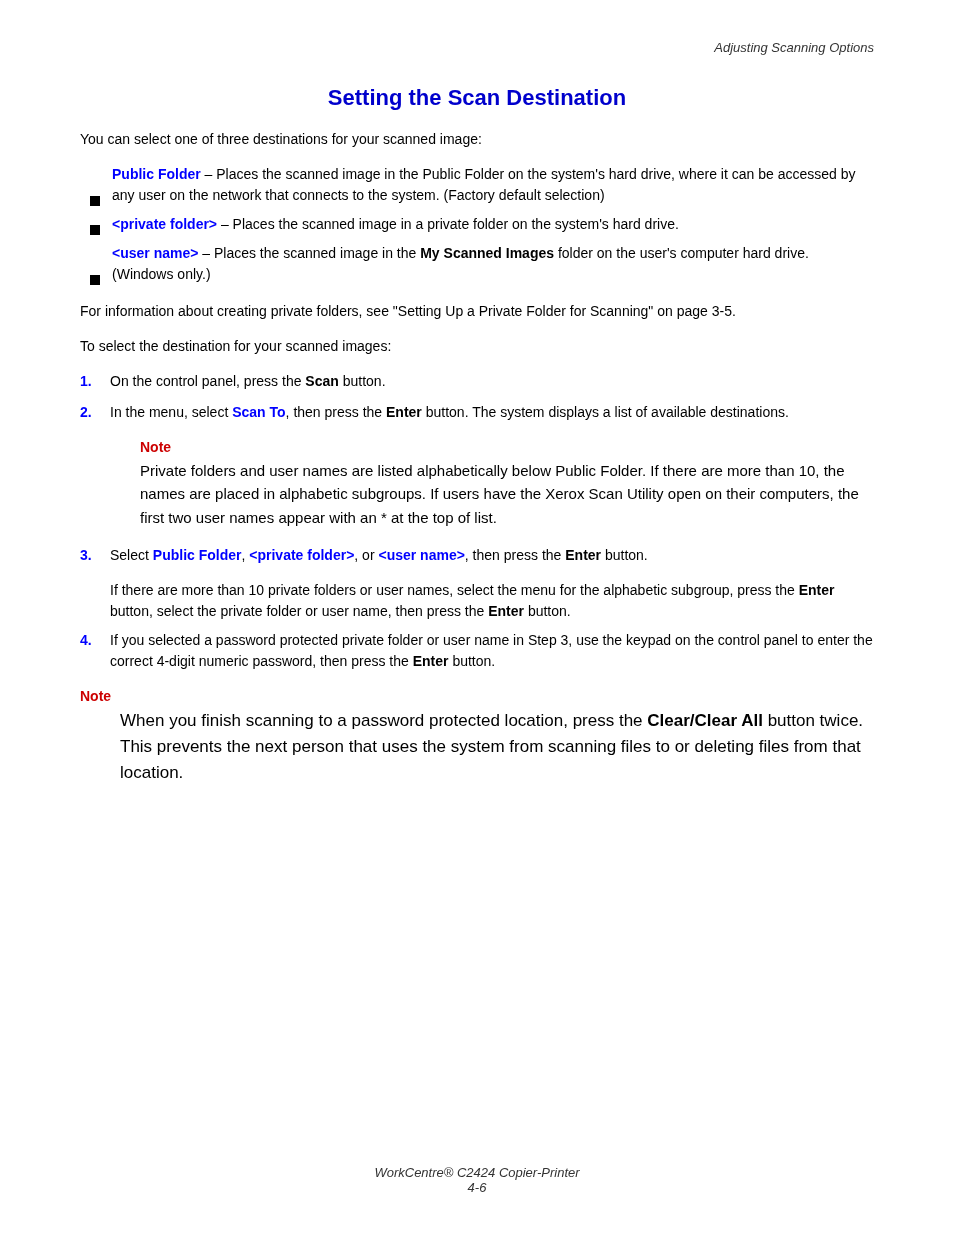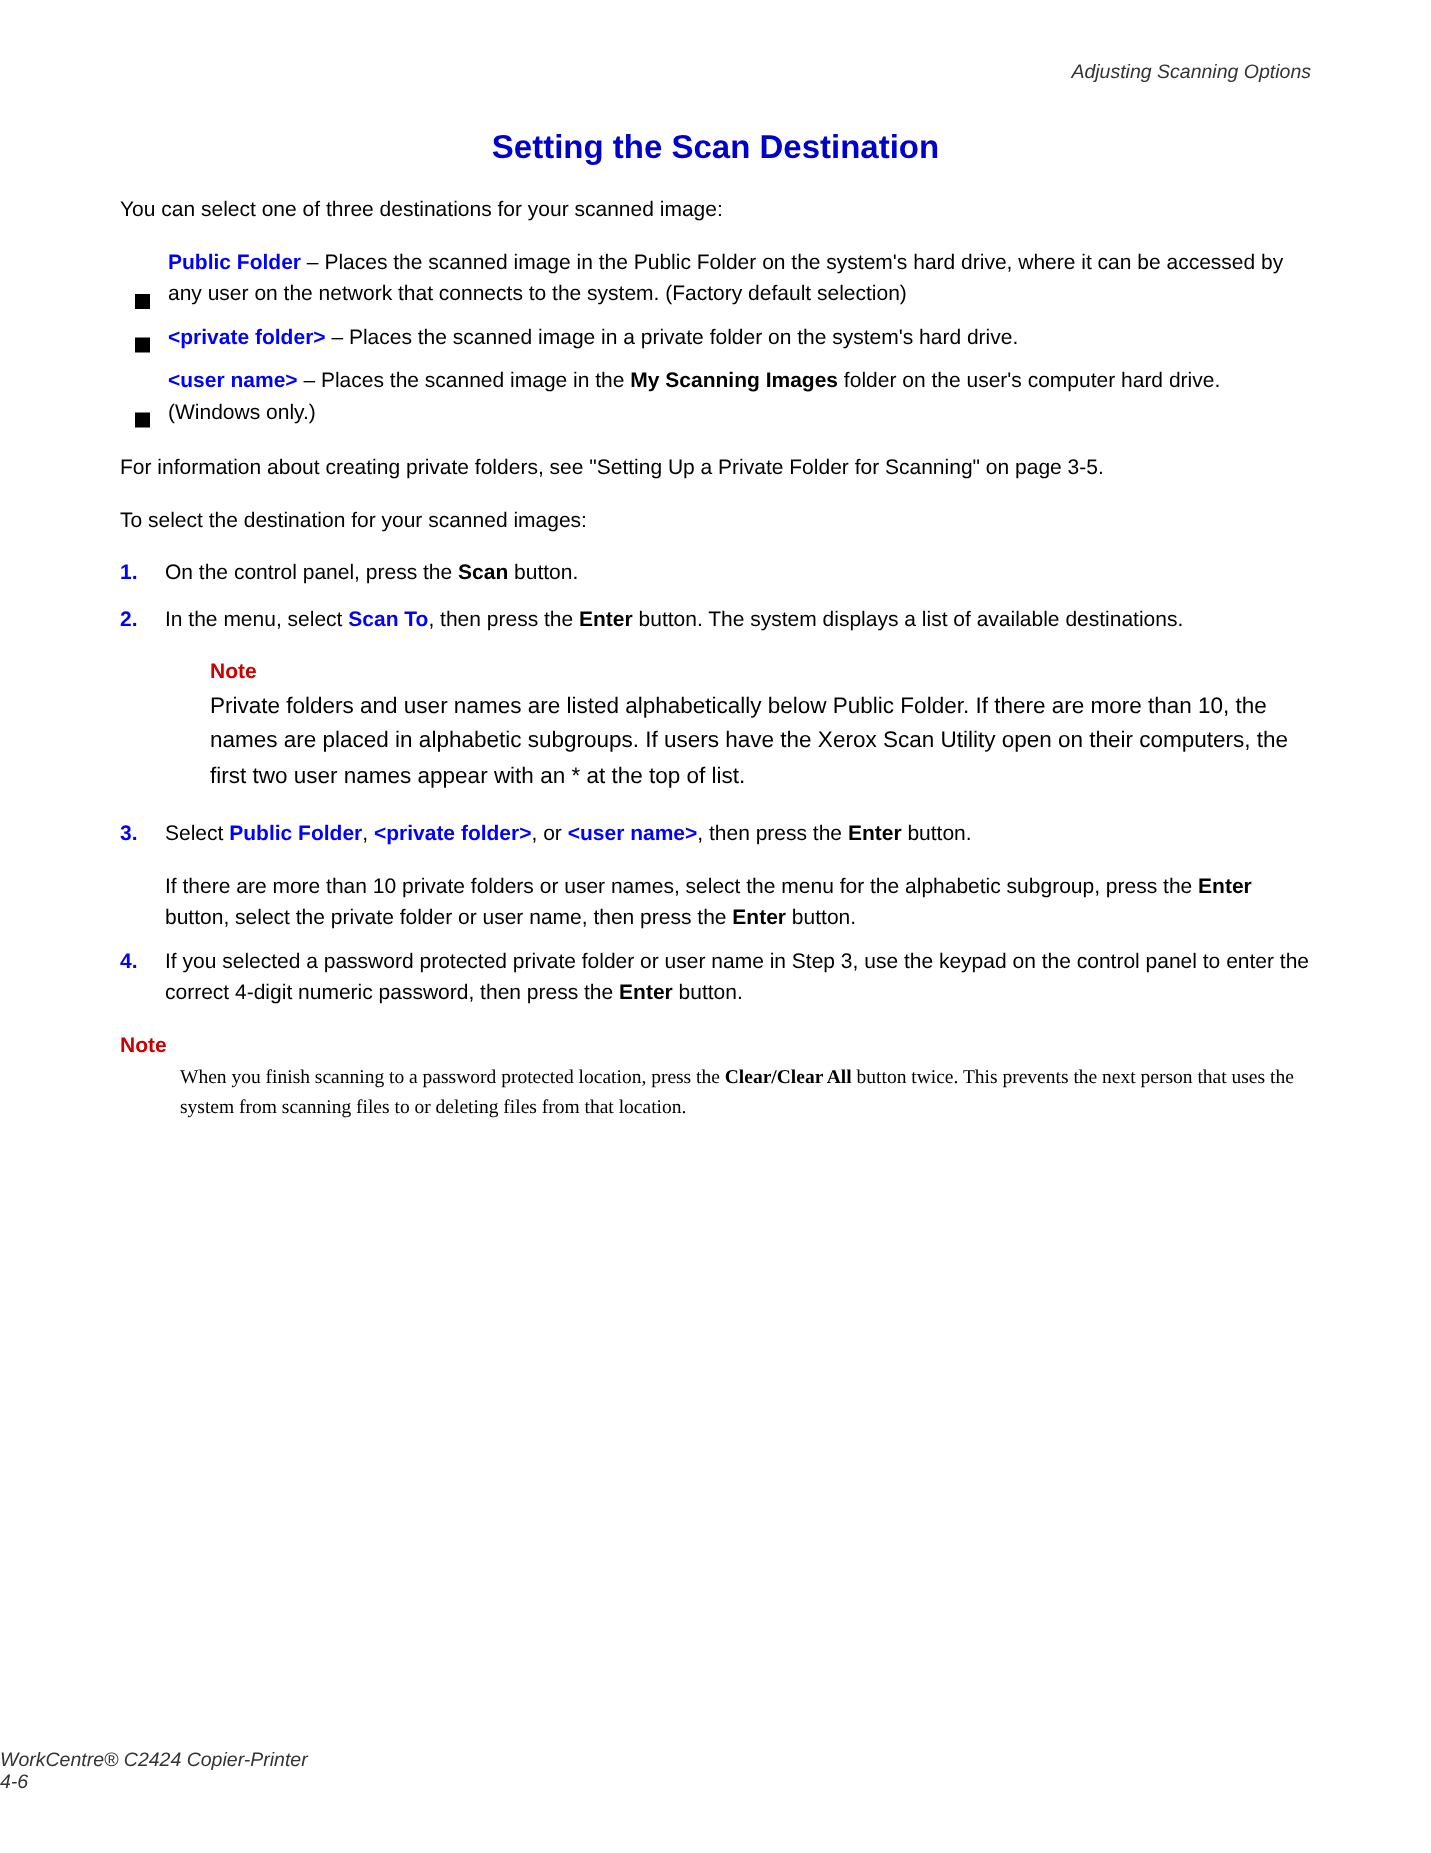--- a/index.html
+++ b/index.html
@@ -108,37 +108,37 @@
     .note-block-full {
       margin: 16px 0 16px 0;
     }
     .note-block-full .note-title {
       color: #cc0000;
       font-weight: bold;
       font-size: 14px;
       margin-bottom: 4px;
     }
     .note-block-full .note-content {
-      font-size: 13px;
+      font-size: 17px;
       line-height: 1.55;
       padding-left: 40px;
-      font-family: Liberation Serif, serif;
     }
     .step-sub-para {
       margin-left: 30px;
       margin-top: 8px;
       margin-bottom: 8px;
       line-height: 1.5;
       font-size: 14px;
     }
     .footer {
       position: absolute;
       bottom: 40px;
       left: 0;
       right: 0;
+      text-align: center;
       font-style: italic;
       font-size: 13px;
       color: #333;
     }
     .footer-line2 {
       font-style: italic;
       font-size: 13px;
     }
   </style>
 </head>
@@ -164,21 +164,21 @@
       <span class="bullet-square"></span>
       <span class="bullet-text">
         <span class="blue-bold">&lt;private folder&gt;</span>
         <span> – Places the scanned image in a private folder on the system's hard drive.</span>
       </span>
     </li>
     <li>
       <span class="bullet-square"></span>
       <span class="bullet-text">
         <span class="blue-bold">&lt;user name&gt;</span>
-        <span> – Places the scanned image in the <strong>My Scanning Images</strong> folder on the user's computer hard drive. (Windows only.)</span>
+        <span> – Places the scanned image in the <strong>My Scanned Images</strong> folder on the user's computer hard drive. (Windows only.)</span>
       </span>
     </li>
   </ul>
 
   <p class="para">For information about creating private folders, see "Setting Up a Private Folder for Scanning" on page 3-5.</p>
 
   <p class="para">To select the destination for your scanned images:</p>
 
   <ol class="numbered-list">
     <li>

